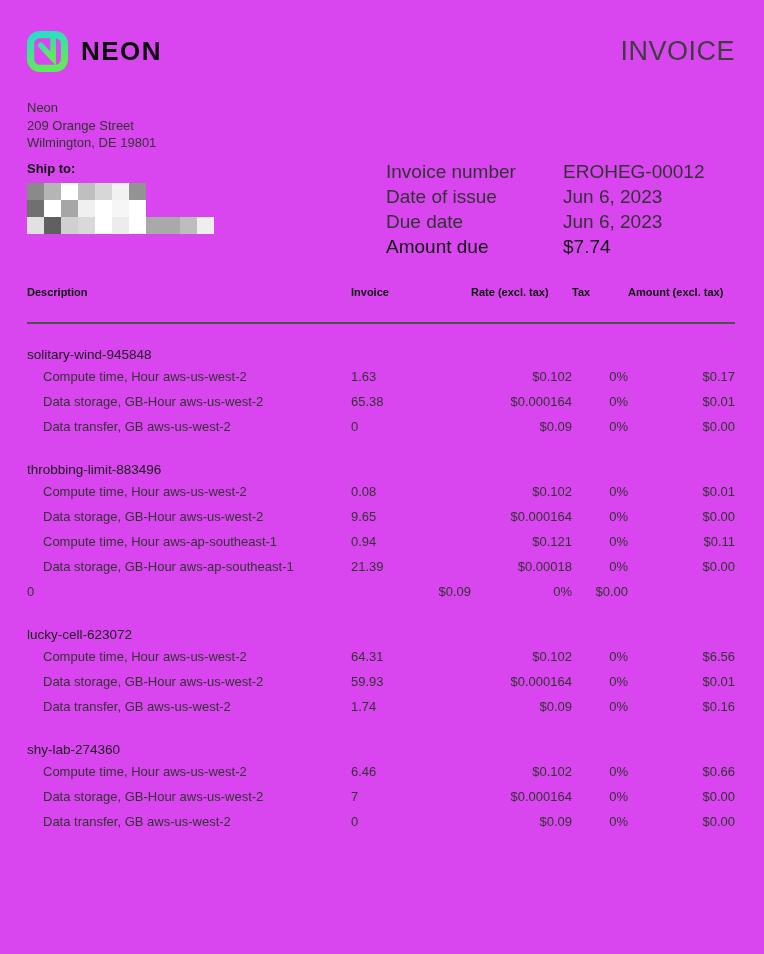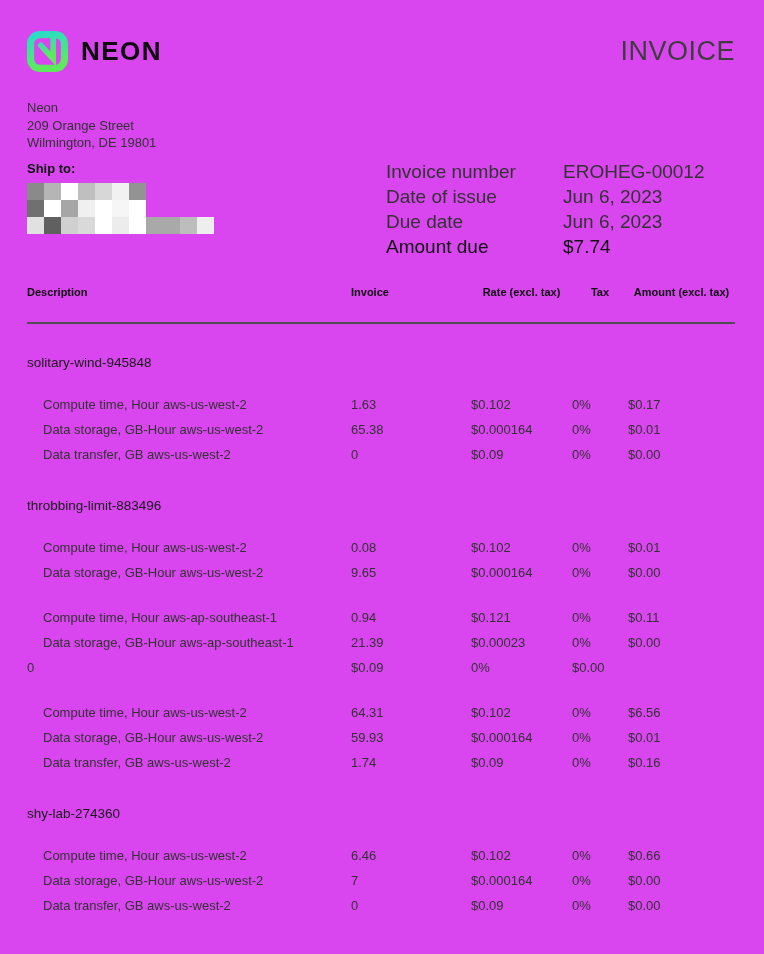--- a/index.html
+++ b/index.html
@@ -94,40 +94,40 @@
   .thead {
     display: grid;
     grid-template-columns: 324px 120px 101px 56px 107px;
     font-size: 11px;
     font-weight: 700;
     color: #0f0f0f;
     padding-bottom: 24px;
     border-bottom: 2px solid #4f4f4f;
     align-items: end;
   }
-  .thead .right { text-align: center; }
+  .thead .right { text-align: left; }
 
   .group-name {
-    margin-top: 30px;
+    margin-top: 22px;
     font-size: 13.5px;
     color: #1a1a1a;
     height: 18px;
     line-height: 18px;
   }
-  .group-rows { margin-top: 20px; }
+  .group-rows { margin-top: 0; }
   .item-row {
     display: grid;
     grid-template-columns: 324px 120px 101px 56px 107px;
     height: 25px;
     align-items: center;
     font-size: 13px;
     color: #333333;
   }
   .item-row .desc { padding-left: 16px; }
-  .item-row .right { text-align: left; }
+  .item-row .right { text-align: right; }
 </style>
 </head>
 <body>
 
 <div class="page">
 
   <header class="topbar">
     <div class="brand">
       <span class="logo">
         <svg width="41" height="41" viewBox="0 0 40 40" aria-hidden="true">
@@ -268,35 +268,36 @@
     <div class="desc">Compute time, Hour aws-ap-southeast-1</div>
     <div>0.94</div>
     <div class="right">$0.121</div>
     <div class="right">0%</div>
     <div class="right">$0.11</div>
   </div>
 
   <div class="item-row">
     <div class="desc">Data storage, GB-Hour aws-ap-southeast-1</div>
     <div>21.39</div>
-    <div class="right">$0.00023</div>
+    <div class="right">$0.00018</div>
     <div class="right">0%</div>
     <div class="right">$0.00</div>
   </div>
 
   <div class="item-row">
     <div>0</div>
     <div class="right">$0.09</div>
     <div class="right">0%</div>
     <div class="right">$0.00</div>
   </div>
 </div>
   </div>
 
   <div class="group">
+    <div class="group-name">lucky-cell-623072</div>
     <div class="group-rows">
   <div class="item-row">
     <div class="desc">Compute time, Hour aws-us-west-2</div>
     <div>64.31</div>
     <div class="right">$0.102</div>
     <div class="right">0%</div>
     <div class="right">$6.56</div>
   </div>
 
   <div class="item-row">

